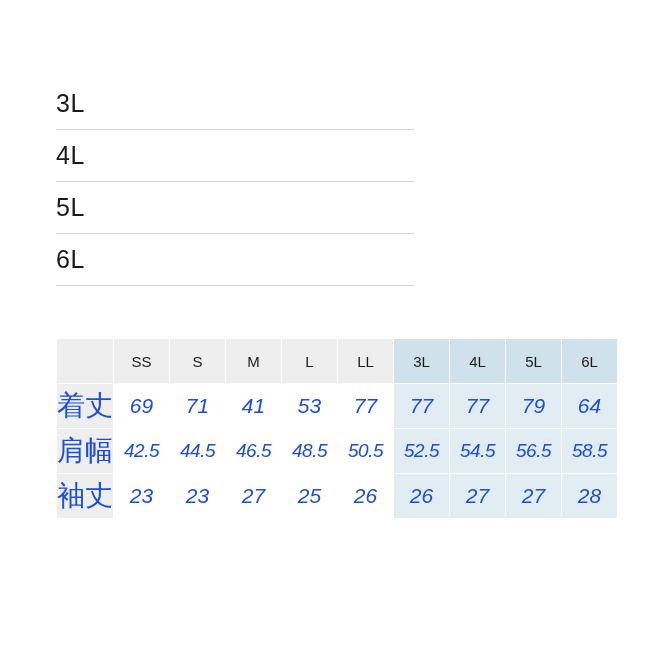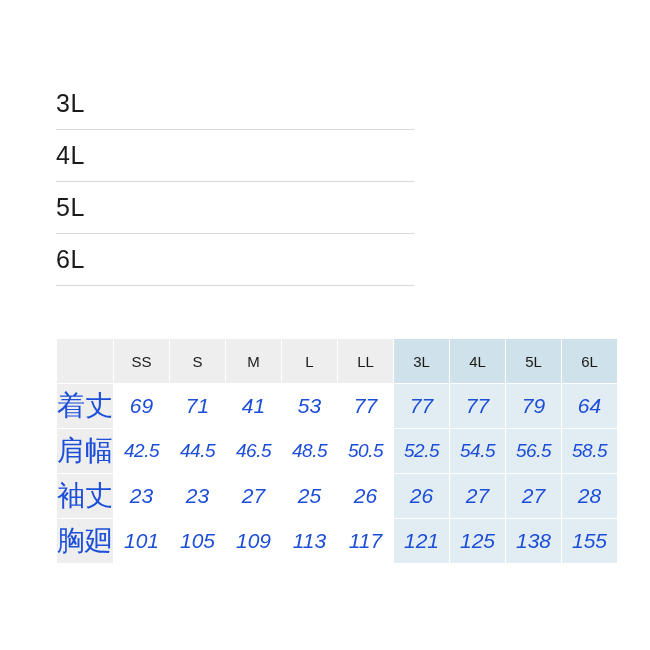--- a/index.html
+++ b/index.html
@@ -157,27 +157,15 @@
         <td class="val-cell">23</td>
         <td class="val-cell">23</td>
         <td class="val-cell">27</td>
         <td class="val-cell">25</td>
         <td class="val-cell">26</td>
         <td class="val-cell hl">26</td>
         <td class="val-cell hl">27</td>
         <td class="val-cell hl">27</td>
         <td class="val-cell hl">28</td>
       </tr>
-      <tr>
-        <td class="row-head">胸廻</td>
-        <td class="val-cell">101</td>
-        <td class="val-cell">105</td>
-        <td class="val-cell">109</td>
-        <td class="val-cell">113</td>
-        <td class="val-cell">117</td>
-        <td class="val-cell hl">121</td>
-        <td class="val-cell hl">125</td>
-        <td class="val-cell hl">138</td>
-        <td class="val-cell hl">155</td>
-      </tr>
     </tbody>
   </table>
 </div>
 
 </body></html>

